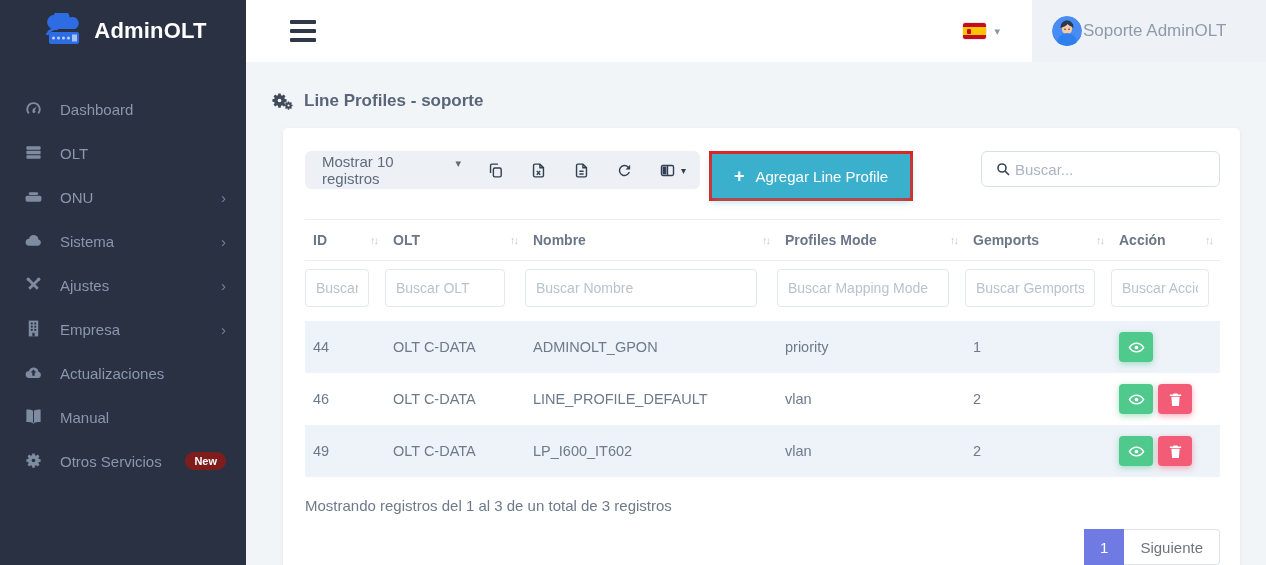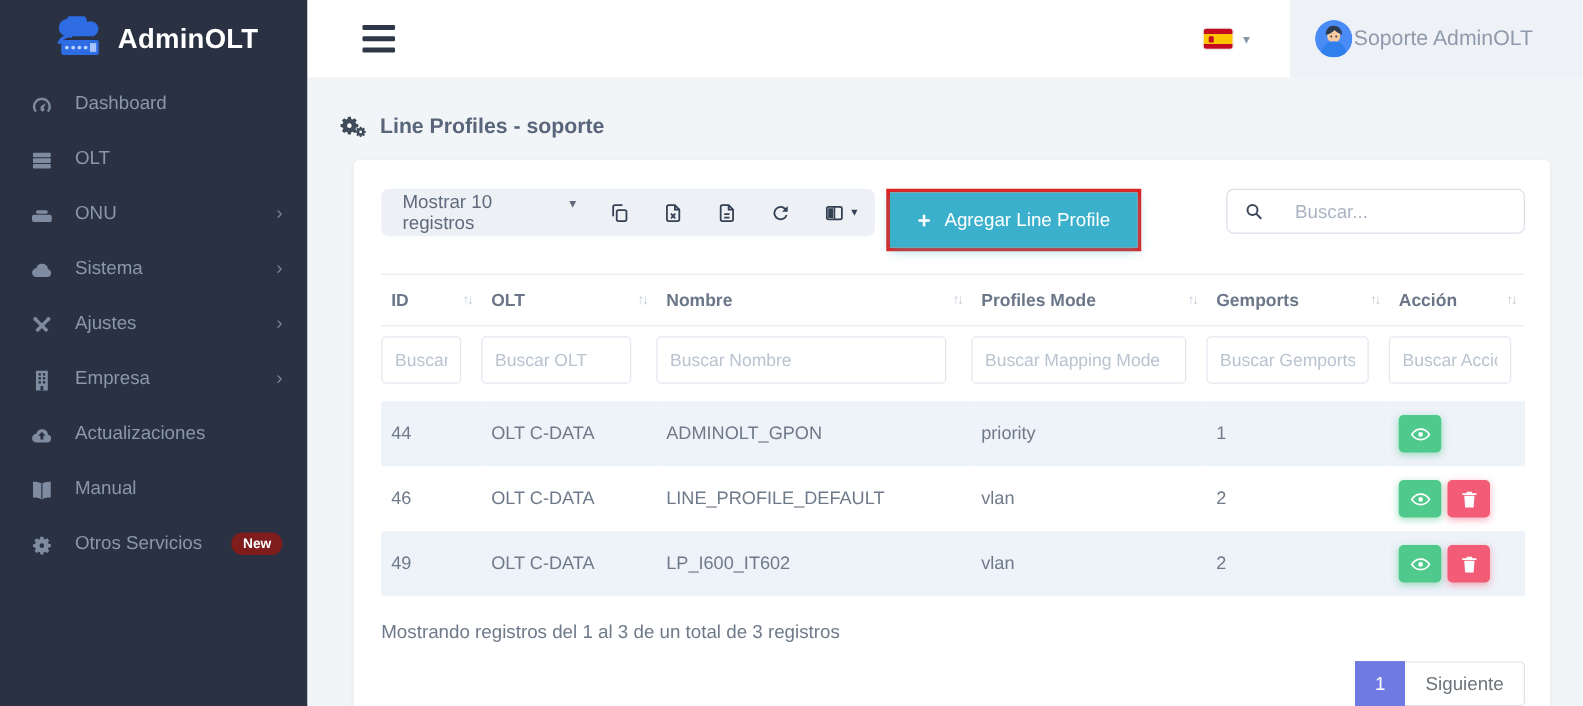--- a/index.html
+++ b/index.html
@@ -5,21 +5,21 @@
   * { margin:0; padding:0; box-sizing:border-box; }
   html,body { width:1266px; height:565px; overflow:hidden; }
   body { font-family:"Liberation Sans", sans-serif; background:#f2f5f8; display:flex; }
 
   
   .sidebar { width:246px; min-width:246px; height:565px; background:#2a3142; color:#8a97ac; }
   .logo-row { height:62px; display:flex; align-items:center; justify-content:center; gap:11px; }
   .logo-icon { width:44px; height:36px; position:relative; flex:0 0 auto; }
   .logo-text { color:#ffffff; font-size:22px; font-weight:bold; letter-spacing:.2px; }
   .nav { padding-top:12px; }
-  .nav-item { height:44px; display:flex; align-items:flex-start; padding:0 20px 0 22px; cursor:pointer; font-size:15px; color:#8a97ac; }
+  .nav-item { height:44px; display:flex; align-items:flex-end; padding:0 20px 0 22px; cursor:pointer; font-size:15px; color:#8a97ac; }
   .nav-item .ni-icon { width:22px; height:20px; margin-right:16px; display:flex; align-items:center; justify-content:center; color:#7e8ba0; }
   .nav-item .ni-icon svg { width:19px; height:19px; }
   .nav-item .label { flex:1; }
   .nav-item .chev { font-size:15px; color:#76849a; }
   .badge-new { background:#7f1d1d; color:#fff; font-size:11px; border-radius:10px; padding:3px 9px; margin-left:8px; font-weight:bold; }
 
   
   .main { flex:1; display:flex; flex-direction:column; }
   .topbar { height:62px; background:#ffffff; display:flex; align-items:center; box-shadow:0 1px 0 rgba(0,0,0,.04); }
   .hamburger { margin-left:44px; cursor:pointer; display:flex; flex-direction:column; gap:5px; }
@@ -50,21 +50,21 @@
   .icon-btn { cursor:pointer; display:flex; align-items:center; gap:5px; color:#333f52; }
   .icon-btn svg { width:17px; height:17px; }
   .icon-btn .caret { font-size:10px; color:#333f52; }
 
   .annotation { margin-left:9px; border:3px solid #e3201d; }
   .btn-add { height:44px; padding:0 22px; background:#3bb0cc; border:none; color:#fff; font-size:15px; font-family:inherit; display:flex; align-items:center; gap:11px; cursor:pointer; box-shadow:0 3px 8px rgba(59,176,204,.45); }
   .btn-add .plus { font-size:18px; font-weight:bold; }
 
   .searchbox { margin-left:auto; width:239px; height:36px; border:1px solid #d9dfe7; border-radius:6px; display:flex; align-items:center; padding:0 10px 0 13px; background:#fff; }
   .searchbox svg { width:16px; height:16px; color:#3a4557; flex:0 0 auto; }
-  .searchbox input { border:none; outline:none; flex:1; margin-left:25px; font-size:15px; font-family:inherit; color:#5f6b7c; background:transparent; }
+  .searchbox input { border:none; outline:none; flex:1; margin-left:4px; font-size:15px; font-family:inherit; color:#5f6b7c; background:transparent; }
   .searchbox input::placeholder { color:#aab4c2; }
 
   
   table { width:915px; margin-top:18px; border-collapse:collapse; table-layout:fixed; }
   col.c-id{width:80px} col.c-olt{width:140px} col.c-nom{width:252px} col.c-map{width:188px} col.c-gem{width:146px} col.c-acc{width:109px}
   thead tr.hdr { border-top:1px solid #e9edf3; border-bottom:1px solid #e9edf3; }
   th { text-align:left; font-size:14px; font-weight:bold; color:#6b7788; padding:12px 8px; cursor:pointer; }
   th .th-inner { display:flex; align-items:center; justify-content:space-between; }
   th .sort { font-size:11px; color:#c3cbd6; letter-spacing:-2px; font-weight:normal; }
   tr.filters td { padding:8px 8px 14px 0; }

